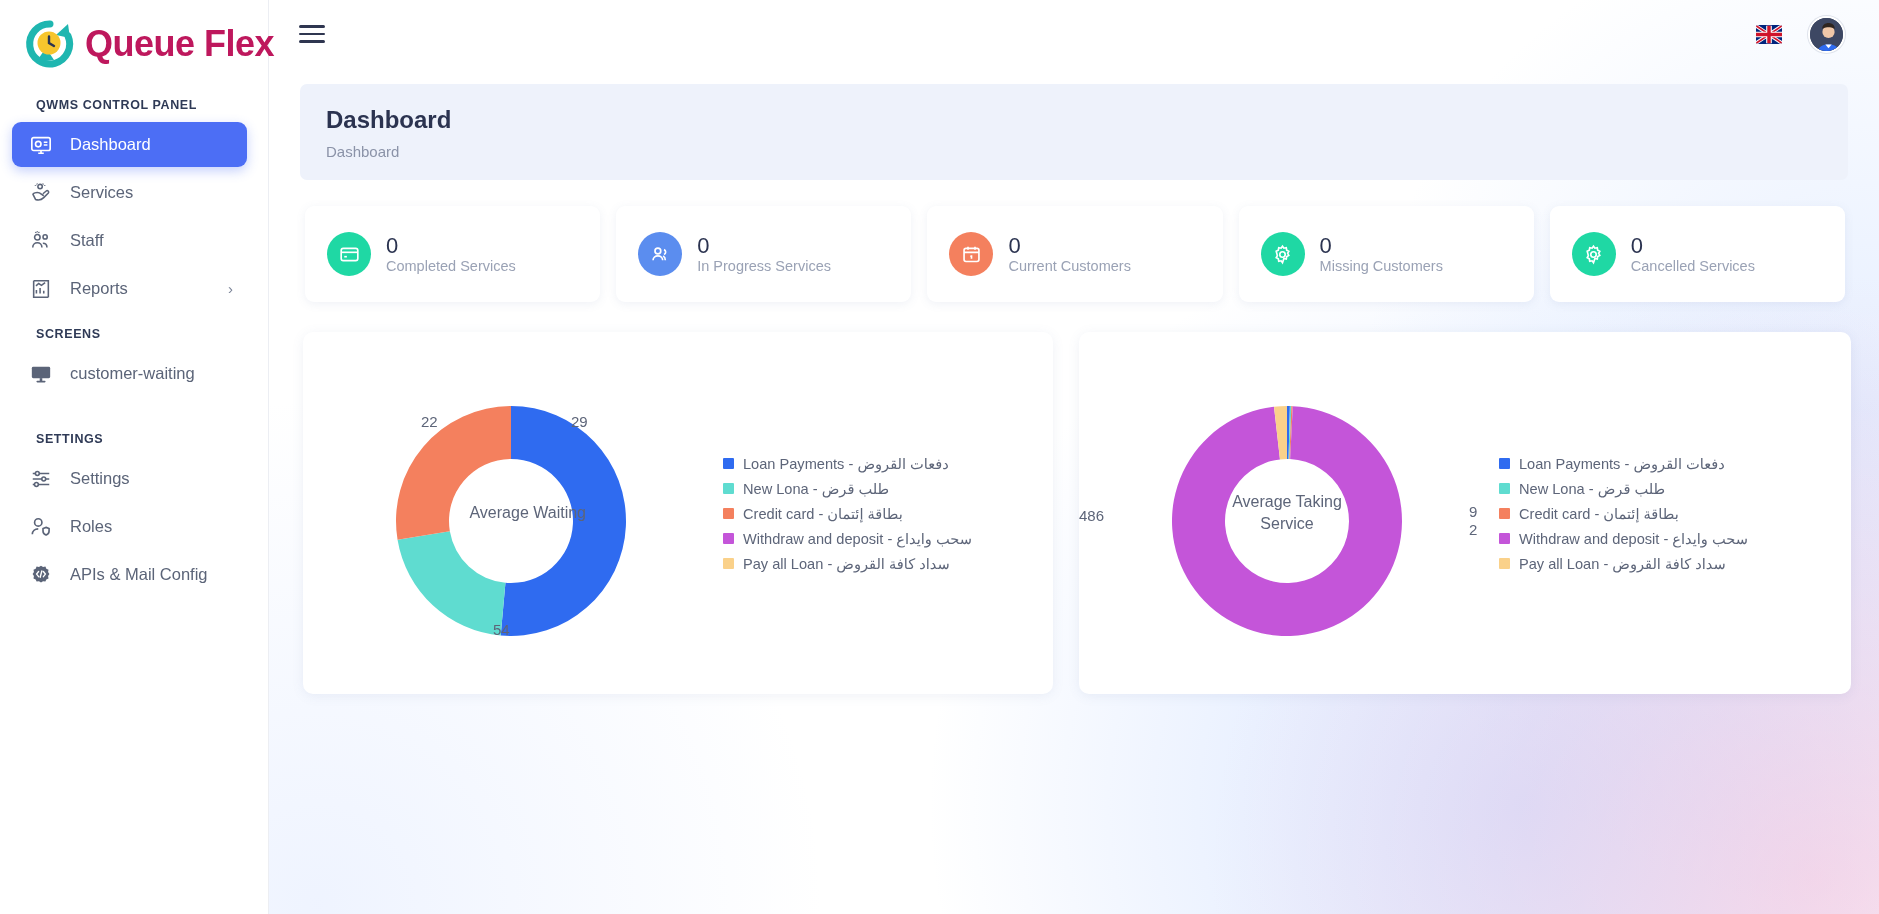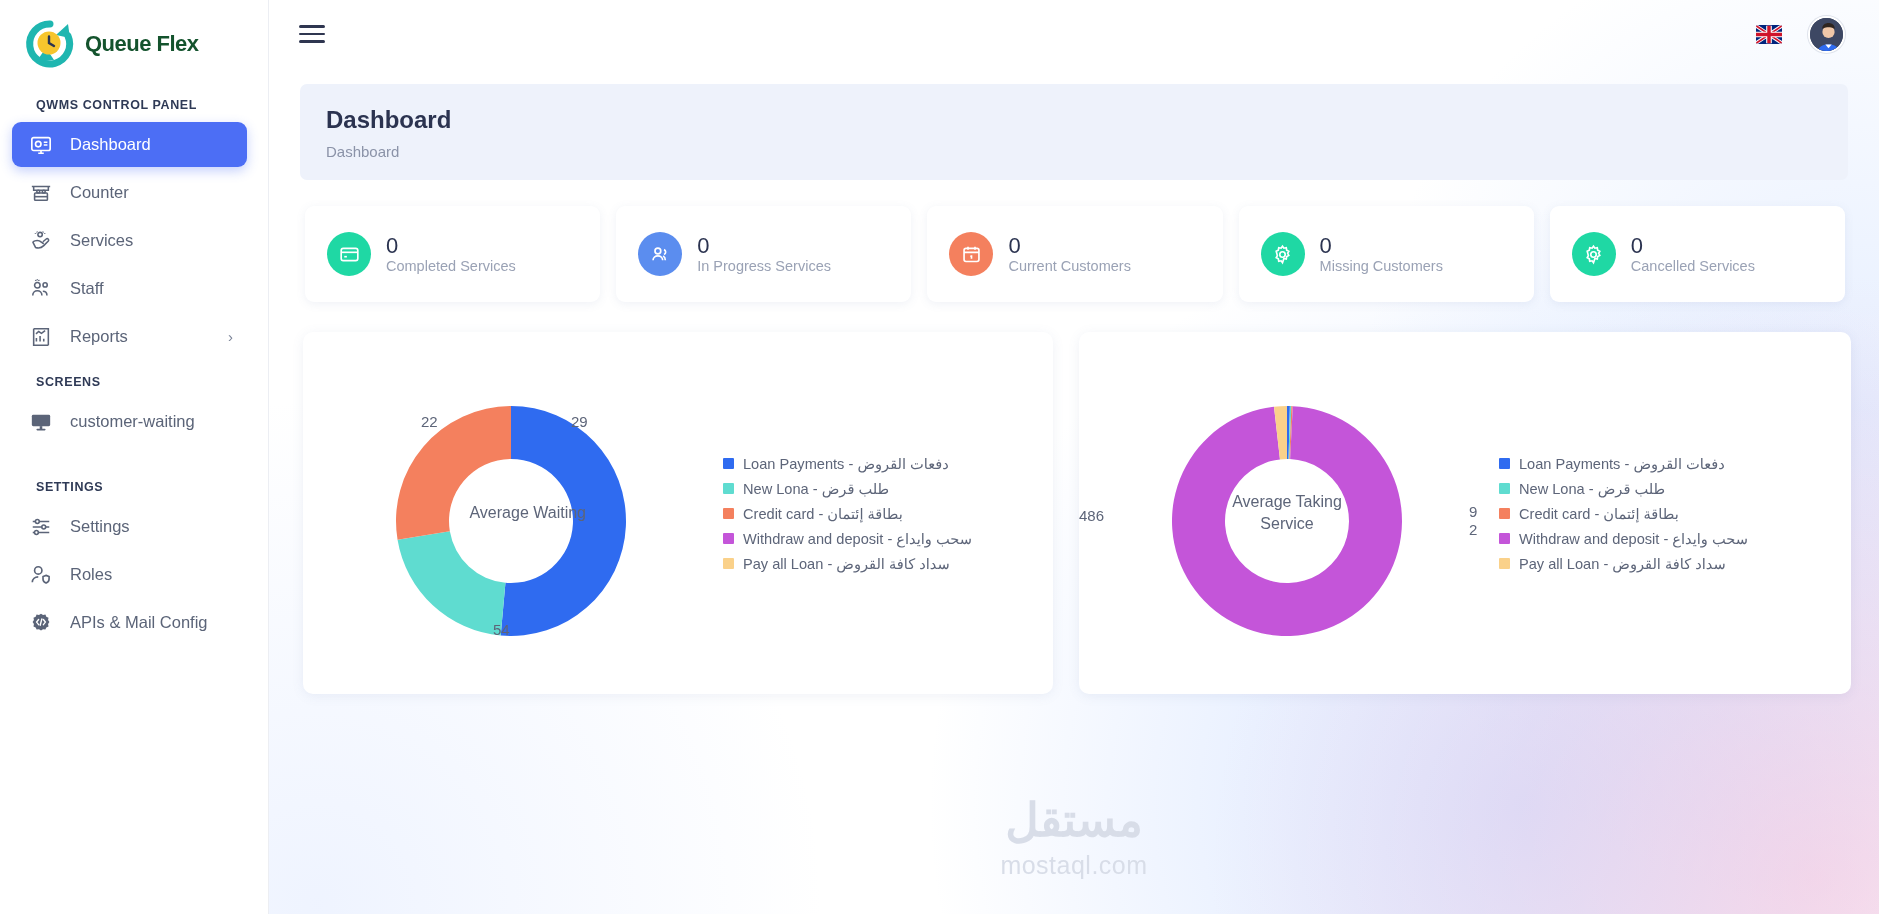--- a/index.html
+++ b/index.html
@@ -19,21 +19,21 @@
     border-right: 1px solid #eceef3;
     flex: 0 0 269px;
     position: relative;
     z-index: 5;
   }
   .logo-wrap {
     display: flex; align-items: center; gap: 9px;
     padding: 16px 0 0 24px; height: 72px;
   }
   .logo-mark { width: 52px; height: 52px; position: relative; flex: 0 0 52px; }
-  .logo-text { font-size: 22px; font-weight: bold; letter-spacing: -0.5px; color: #14532d; white-space: nowrap; }
+  .logo-text { font-size: 36px; font-weight: bold; letter-spacing: -0.5px; color: #be185d; white-space: nowrap; }
 
   .nav-section-title {
     font-size: 12.5px; font-weight: bold; letter-spacing: .6px;
     color: #2f3a56; padding: 0 0 0 36px; margin: 26px 0 10px;
     text-transform: uppercase;
   }
   .nav-section-title.screens { margin-top: 16px; }
   .nav-section-title.settings { margin-top: 36px; }
 
   .nav-item {
@@ -152,32 +152,20 @@
         <svg viewBox="0 0 24 24" width="22" height="22" fill="none" stroke="currentColor" stroke-width="1.8">
           <rect x="2" y="4" width="20" height="14" rx="2"></rect>
             <path d="M9 21h6M12 18v3"></path>
           <circle cx="9" cy="11" r="3"></circle>
             <path d="M15 9h4M15 12h4"></path>
         </svg>
       </span>
       <span class="lbl">Dashboard</span>
     </div>
 
-    <div class="nav-item">
-      <span class="ico">
-        <svg viewBox="0 0 24 24" width="22" height="22" fill="none" stroke="currentColor" stroke-width="1.7">
-          <path d="M2 5h20M4 5v4h16V5"></path>
-            <rect x="5" y="12" width="14" height="8" rx="1"></rect>
-          <circle cx="9" cy="10.5" r="1.6"></circle>
-            <circle cx="15" cy="10.5" r="1.6"></circle>
-            <path d="M5 16h14"></path>
-        </svg>
-      </span>
-      <span class="lbl">Counter</span>
-    </div>
 
     <div class="nav-item">
       <span class="ico">
         <svg viewBox="0 0 24 24" width="22" height="22" fill="none" stroke="currentColor" stroke-width="1.7">
           <circle cx="11" cy="5" r="2.4"></circle>
             <path d="M6 4.2v-1M16 4.2v-1M8 2.6l-.6-.9M14 2.6l.6-.9"></path>
           <path d="M3 13c3-2 7-2 9 0l3 2M3 13l3 6c3 1 7 0 9-2l5-5a1.6 1.6 0 0 0-2.3-2.2l-3.6 3"></path>
         </svg>
       </span>
       <span class="lbl">Services</span>
@@ -438,19 +426,15 @@
             <span>Withdraw and deposit - سحب وايداع</span>
           </div>
           <div class="legend-row">
             <span class="legend-swatch" style="background:#fad18a"></span>
             <span>Pay all Loan - سداد كافة القروض</span>
           </div>
         </div>
       </div>
     </div>
 
-    <div class="watermark">
-      <div class="wm-ar">مستقل</div>
-      <div class="wm-en">mostaql.com</div>
-    </div>
 
   </section>
 </div>
 
 </body></html>

